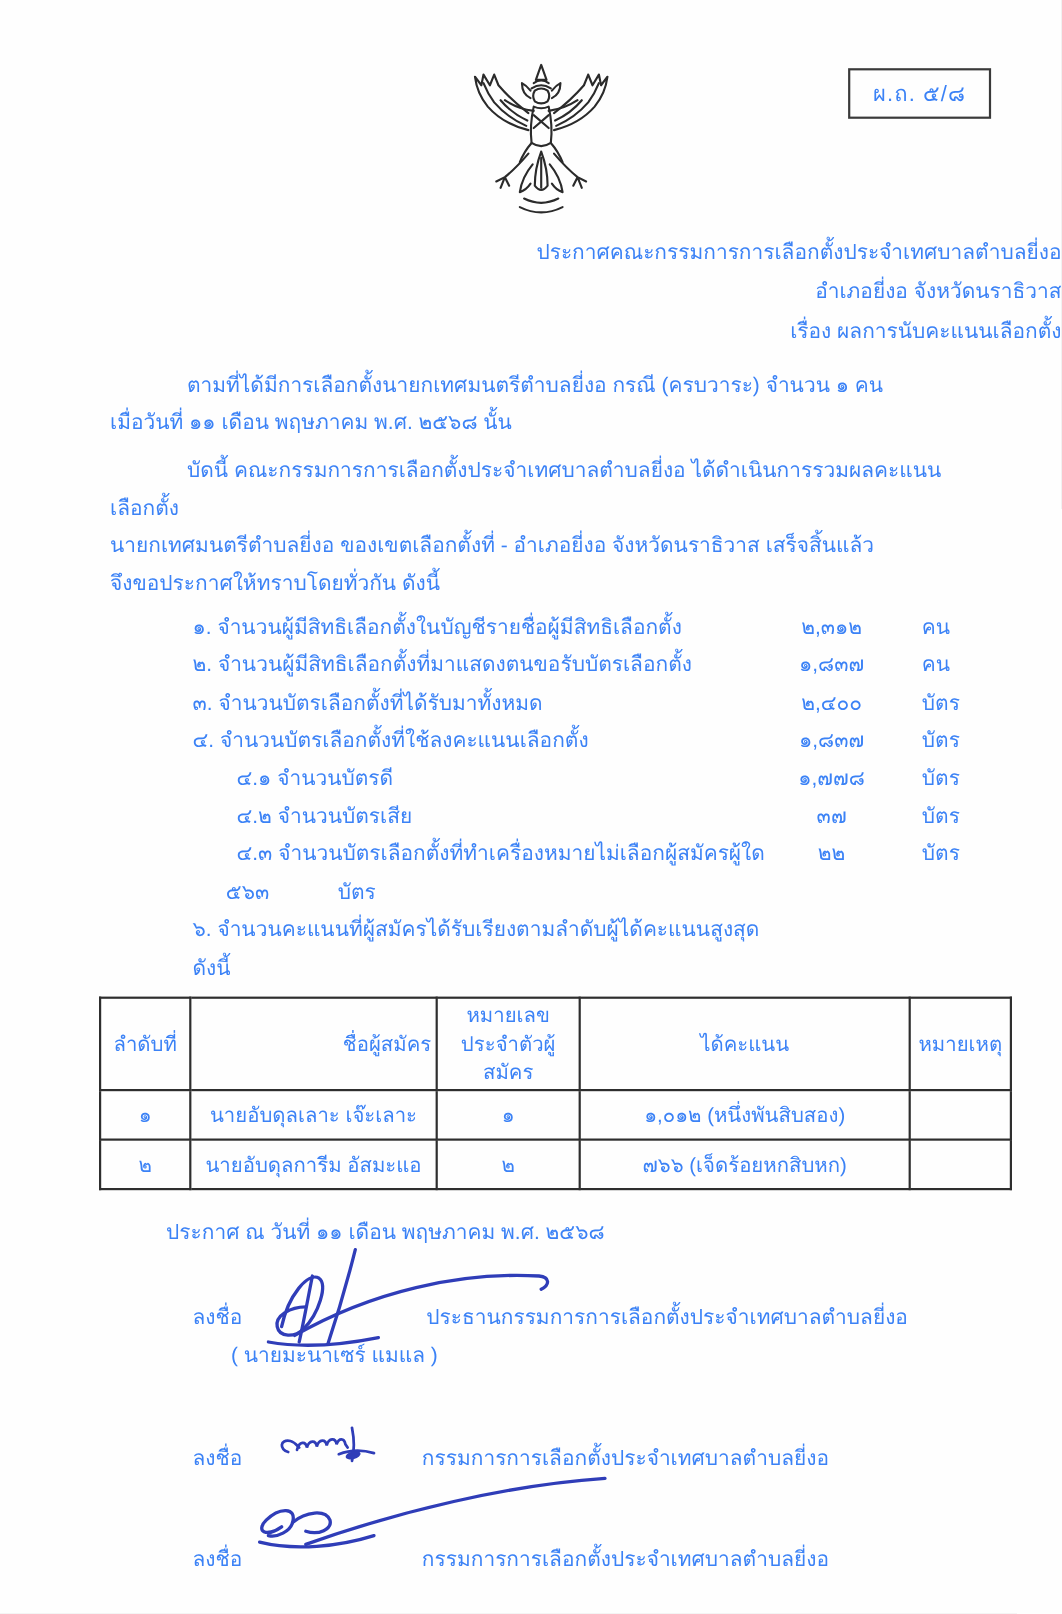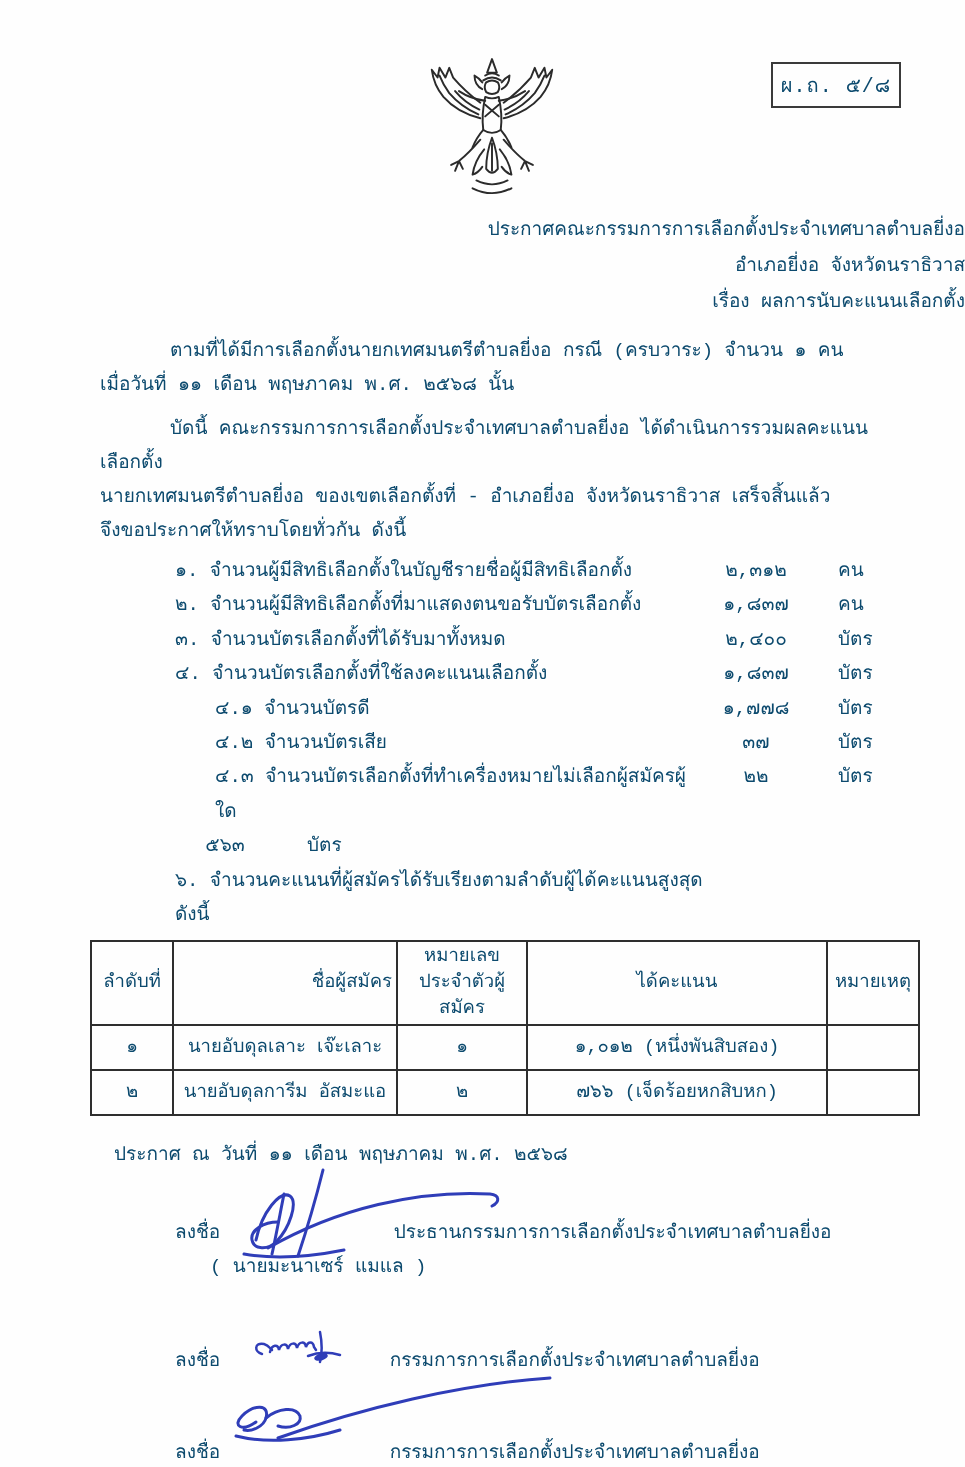--- a/index.html
+++ b/index.html
@@ -1,22 +1,22 @@
 <!DOCTYPE html>
 <html><head>
 <meta charset="utf-8">
 <style>
   html,body{margin:0;padding:0;background:#e8e8e8;}
   .page{
     position:relative;
     width:965px;height:1467px;
     margin:0 auto;
     background:#fefefe;
-    font-family:Liberation Mono, monospace;
-    color:#0c4a6e;
+    font-family:Liberation Sans, sans-serif;
+    color:#3b82f6;
     overflow:hidden;
   }
   
   .form-box{
     position:absolute;top:62px;right:64px;
     width:126px;height:42px;
     border:2px solid #3a3a3a;
     display:flex;align-items:center;justify-content:center;
     font-size:20px;letter-spacing:1px;
   }
@@ -54,21 +54,21 @@
     padding:2px 4px;line-height:26px;
   }
   tr.hdr td{height:72px;}
   tr.data td{height:39px;}
   td.c-no{width:72px;}
   td.c-name{width:214px;text-align:left;padding-left:8px;}
   td.c-number{width:120px;}
   td.c-score{width:290px;}
   td.c-note{width:82px;}
   
-  .date-line{margin-top:22px;padding-left:114px;}
+  .date-line{margin-top:22px;padding-left:114px;margin-left:37px;}
   .sig-row{position:relative;margin-top:0;padding-left:175px;line-height:34px;white-space:nowrap;}
   .sig-row .sign-label{display:inline-block;}
   .sig-row .sig-title{display:inline-block;margin-left:162px;}
   .sig-row.r2 .sig-title,.sig-row.r3 .sig-title{margin-left:158px;}
   .sig-name{padding-left:210px;line-height:34px;}
   .sig1-block{margin-top:44px;}
   .sig2-block{margin-top:60px;}
   .sig3-block{margin-top:58px;}
   .sig-svg{position:absolute;pointer-events:none;}
   .sig-svg.s1{left:228px;top:-52px;}

